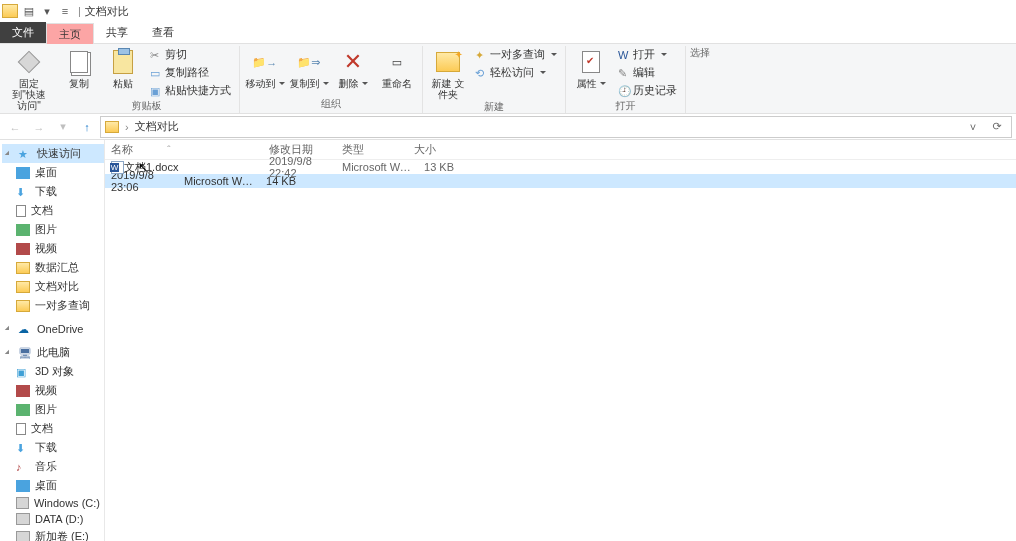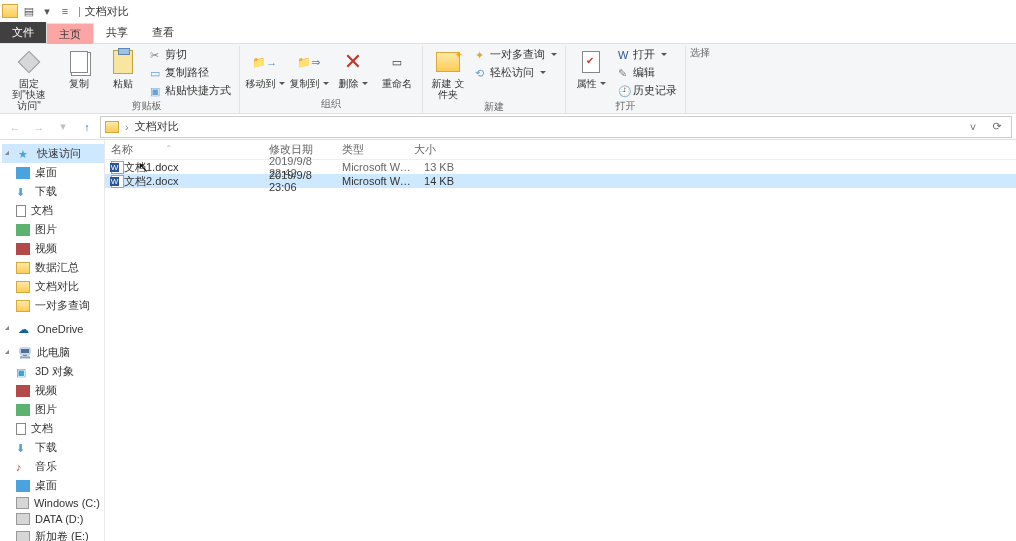--- a/index.html
+++ b/index.html
@@ -365,24 +365,20 @@
       <div class="cell name">
           <span class="docx-ico"></span>
           <span>文档1.docx</span>
         </div>
       <div class="cell date">2019/9/8 22:42</div>
       <div class="cell type">Microsoft Word ...</div>
       <div class="cell size">13 KB</div>
     </div>
 
     <div class="row sel">
-      <div class="cell name">
-          <span class="docx-ico"></span>
-          <span>文档2.docx</span>
-        </div>
       <div class="cell date">2019/9/8 23:06</div>
       <div class="cell type">Microsoft Word ...</div>
       <div class="cell size">14 KB</div>
     </div>
 
     <span class="cursor">↖</span>
   </div>
 </div>
 
 </body></html>

